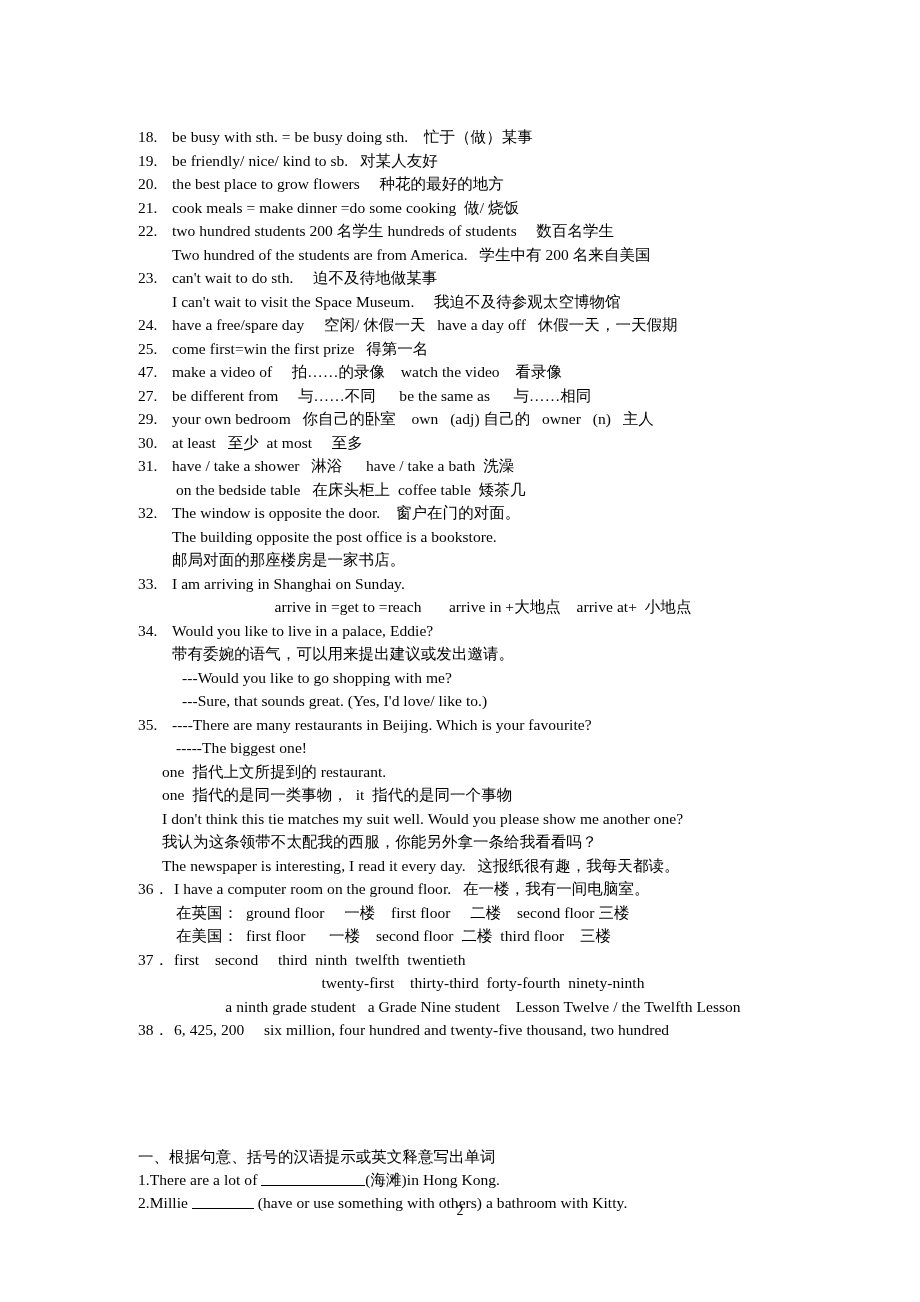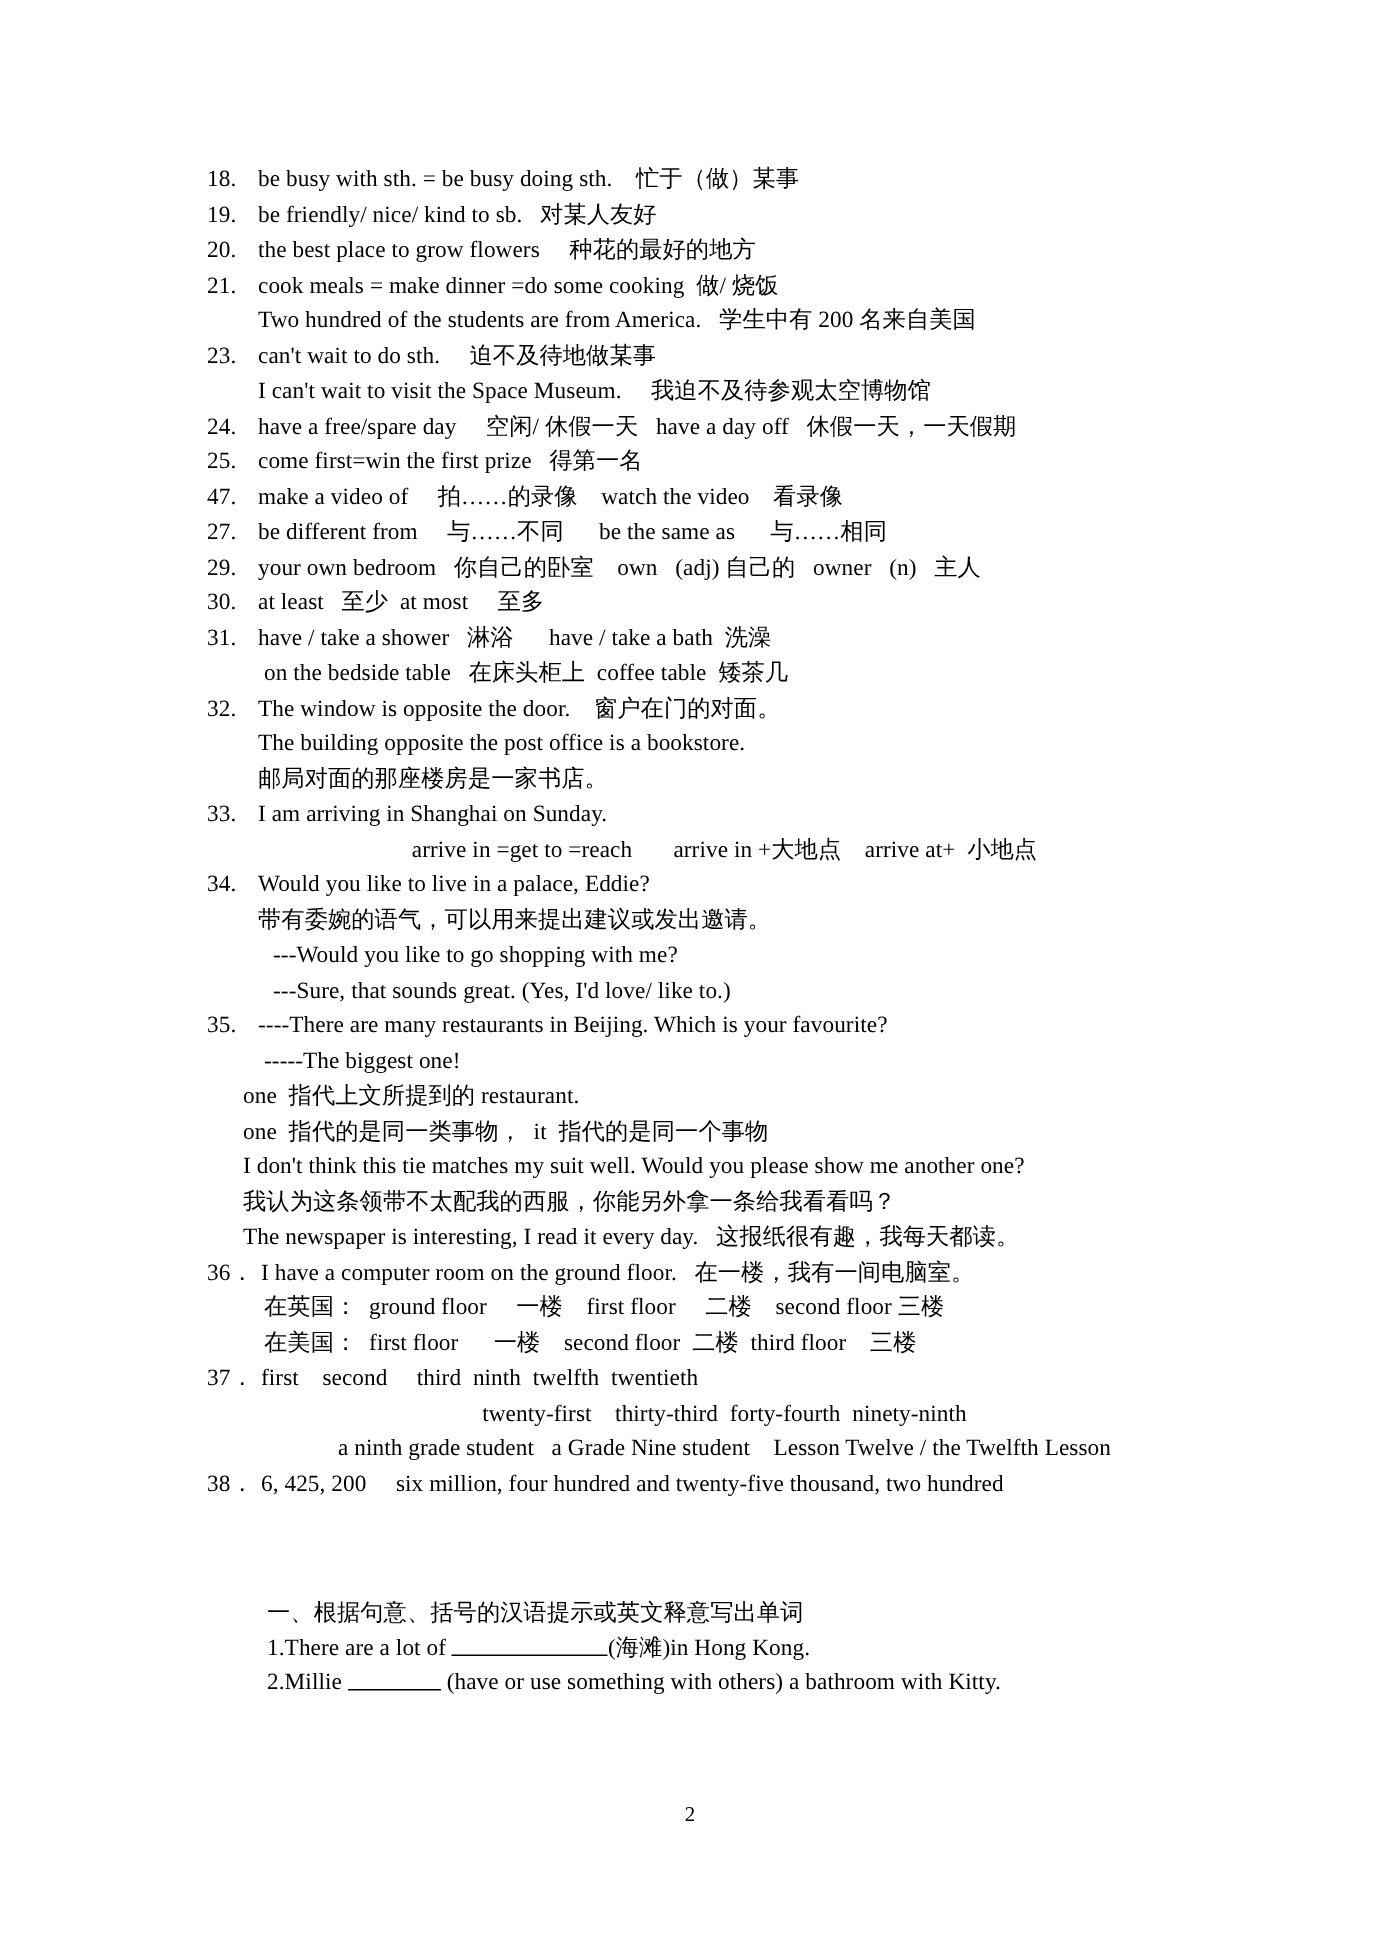--- a/index.html
+++ b/index.html
@@ -19,21 +19,21 @@
   .page {
     position: absolute;
     left: 0; top: 0;
     width: 920px;
     height: 1302px;
     background: #fff;
   }
   .content {
     position: absolute;
     left: 138px;
-    top: 108px;
+    top: 125px;
     width: 660px;
   }
   
   .line {
     font-size: 15.5px;
     line-height: 23.5px;
     white-space: pre;
     letter-spacing: 0.05px;
     height: 23.5px;
   }
@@ -68,41 +68,41 @@
     left: 0;
     top: 1203px;
     width: 920px;
     text-align: center;
     font-size: 14px;
     font-family: "Liberation Serif", "DejaVu Serif", serif;
   }
   .bottom-block {
     position: absolute;
     left: 138px;
-    top: 1064px;
+    top: 1145px;
     width: 680px;
-    margin-left: 40px;
   }
   .bottom-block .line { line-height: 23px; height: 23px; }
 </style>
 </head>
 <body>
 
 <div class="page">
 
   <div class="content">
 
     <div class="line"><span class="num">18.</span><span>be busy with sth. = be busy doing sth.    忙于（做）某事</span></div>
 
     <div class="line"><span class="num">19.</span><span>be friendly/ nice/ kind to sb.   对某人友好</span></div>
 
     <div class="line"><span class="num">20.</span><span>the best place to grow flowers     种花的最好的地方</span></div>
 
     <div class="line"><span class="num">21.</span><span>cook meals = make dinner =do some cooking  做/ 烧饭</span></div>
 
+    <div class="line"><span class="num">22.</span><span>two hundred students 200 名学生 hundreds of students     数百名学生</span></div>
     <div class="line ind-3"><span>Two hundred of <b>the</b> students are from America.   学生中有 200 名来自美国</span></div>
 
     <div class="line"><span class="num">23.</span><span>can't wait to do sth.     迫不及待地做某事</span></div>
     <div class="line ind-3">I can't wait to visit the Space Museum.     我迫不及待参观太空博物馆</div>
 
     <div class="line"><span class="num">24.</span><span>have a free/spare day     空闲/ 休假一天   have a day off   休假一天，一天假期</span></div>
 
     <div class="line"><span class="num">25.</span><span>come first=win the first prize   得第一名</span></div>
 
     <div class="line"><span class="num">47.</span><span>make a video of     拍……的录像    watch the video    看录像</span></div>

